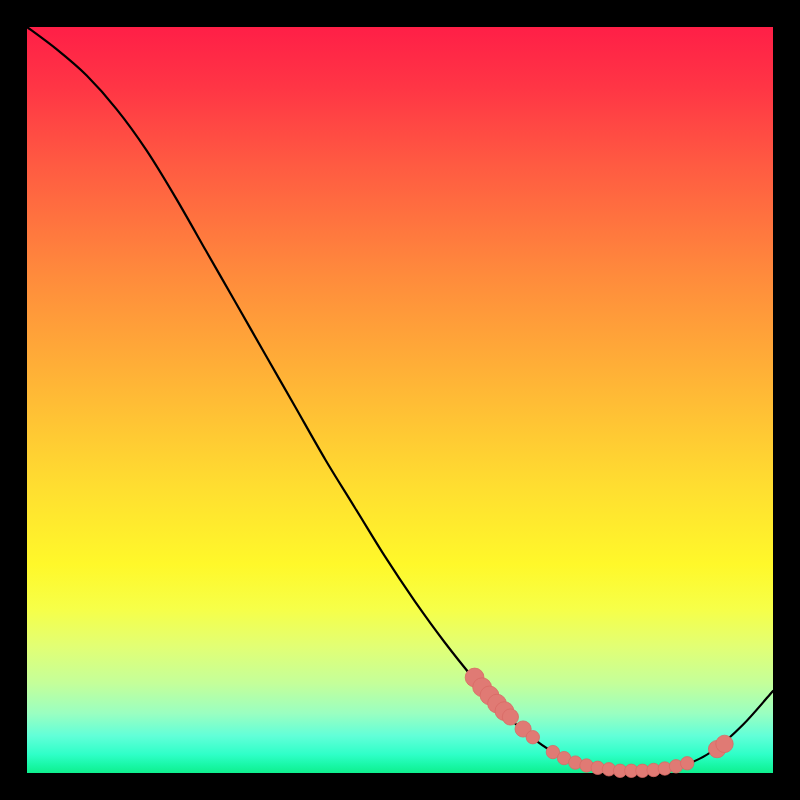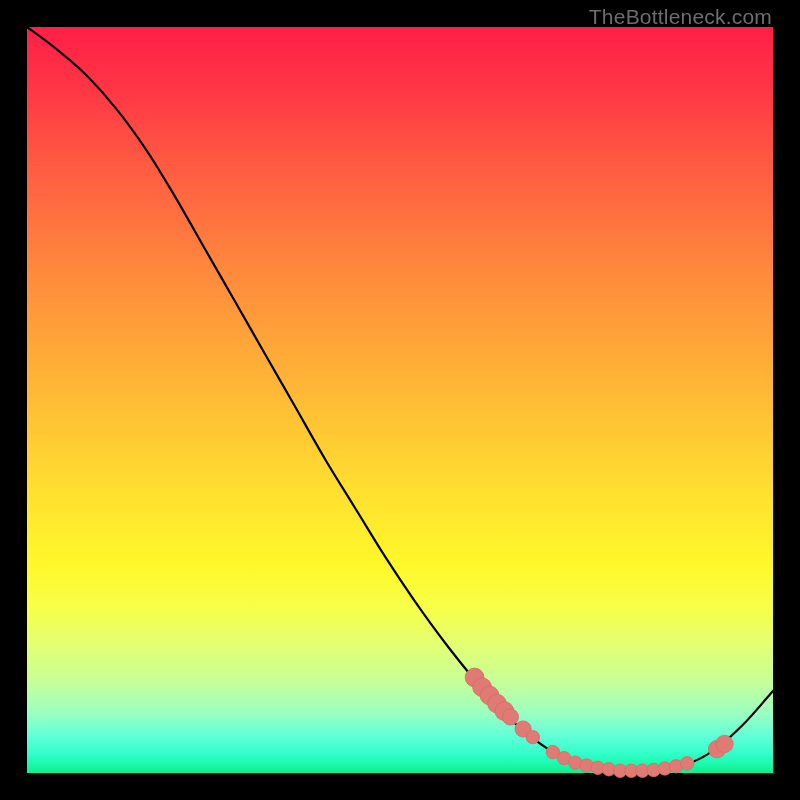--- a/index.html
+++ b/index.html
@@ -71,21 +71,20 @@
     fill: #e07a74;
     stroke: #d86a64;
     stroke-width: 0.8;
   }
 </style>
 </head>
 <body>
 
 <div class="frame">
   <div class="plot-area"></div>
-  <div class="watermark">TheBottleneck.com</div>
   <svg class="overlay" viewBox="0 0 746 746">
     <path id="curve-path" class="curve" d="M 0.0 0.0 C 5.0 3.7, 19.9 14.3, 29.8 22.4 C 39.8 30.5, 49.7 38.5, 59.7 48.5 C 69.6 58.4, 79.6 69.6, 89.5 82.1 C 99.5 94.5, 109.4 108.2, 119.4 123.1 C 129.3 138.0, 139.3 154.8, 149.2 171.6 C 159.1 188.4, 169.1 206.4, 179.0 223.8 C 189.0 241.2, 198.9 258.6, 208.9 276.0 C 218.8 293.4, 228.8 310.8, 238.7 328.2 C 248.7 345.6, 258.6 363.1, 268.6 380.5 C 278.5 397.9, 288.5 415.9, 298.4 432.7 C 308.3 449.5, 318.3 465.0, 328.2 481.2 C 338.2 497.3, 348.1 514.1, 358.1 529.7 C 368.0 545.2, 378.0 560.1, 387.9 574.4 C 397.9 588.7, 407.8 602.4, 417.8 615.5 C 427.7 628.5, 437.7 640.9, 447.6 652.8 C 457.5 664.6, 467.5 676.4, 477.4 686.3 C 487.4 696.3, 497.3 705.0, 507.3 712.4 C 517.2 719.9, 527.2 726.5, 537.1 731.1 C 547.1 735.7, 557.0 737.9, 567.0 740.0 C 576.9 742.1, 586.9 743.1, 596.8 743.8 C 606.7 744.4, 616.7 744.6, 626.6 743.8 C 636.6 742.9, 646.5 741.9, 656.5 738.5 C 666.4 735.2, 676.4 730.5, 686.3 723.6 C 696.3 716.8, 706.2 707.5, 716.2 697.5 C 726.1 687.6, 741.0 669.5, 746.0 663.9"></path>
     <g id="dots">
         <circle class="dot" cx="447.6" cy="650.5" r="9.4"></circle>
         <circle class="dot" cx="455.1" cy="660.2" r="9.4"></circle>
         <circle class="dot" cx="462.5" cy="668.4" r="9.4"></circle>
         <circle class="dot" cx="470.0" cy="676.6" r="9.4"></circle>
         <circle class="dot" cx="477.4" cy="684.1" r="9.4"></circle>
         <circle class="dot" cx="483.4" cy="690.0" r="8.1"></circle>
         <circle class="dot" cx="496.1" cy="702.0" r="8.1"></circle>

